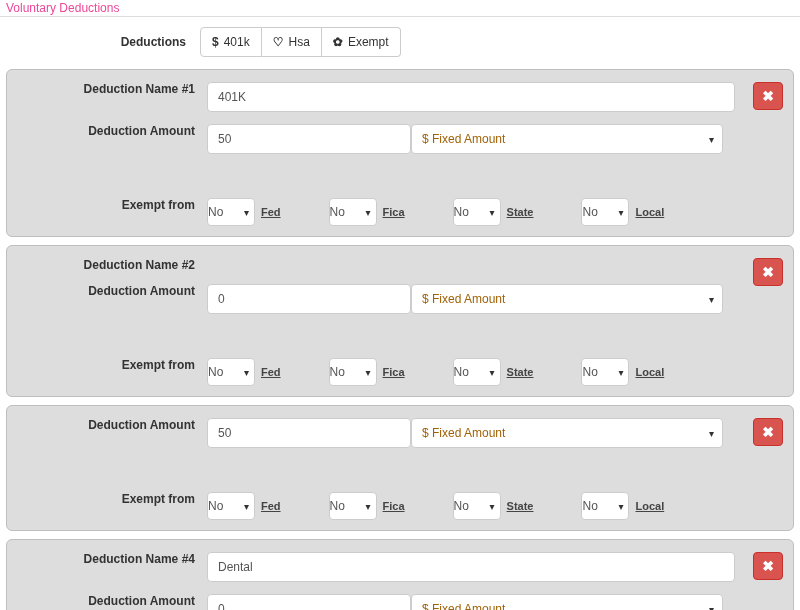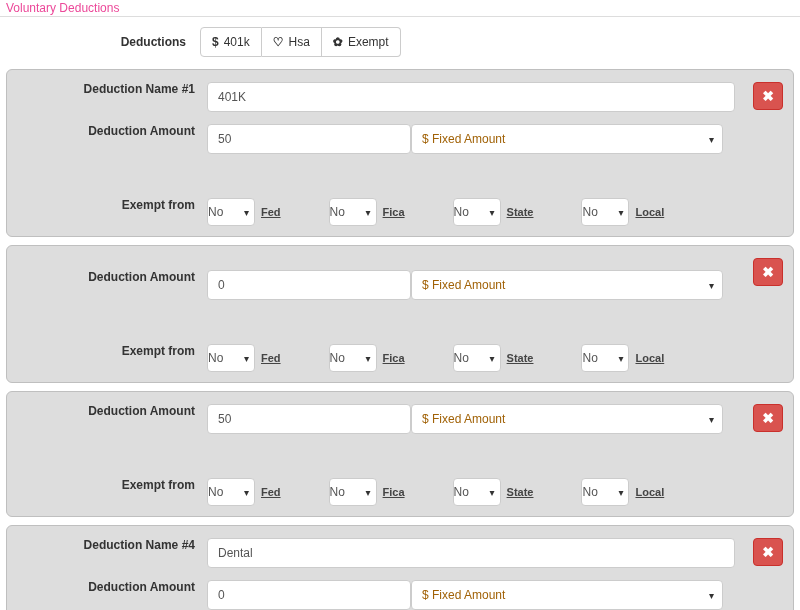--- a/index.html
+++ b/index.html
@@ -237,20 +237,23 @@
       </div>
     </div>
   </div>
 
   <div class="panel">
     <button class="delete-btn">
       <span>✖</span>
     </button>
 
     <div class="form-row">
+      <div class="row-label">
+        <span>Deduction Name #</span><span>2</span>
+      </div>
     </div>
 
     <div class="form-row">
       <div class="row-label">Deduction Amount</div>
       <input class="txt-input amt" value="0" style="">
       <div class="sel type-sel">
         <span>$ Fixed Amount</span>
       </div>
     </div>
 

